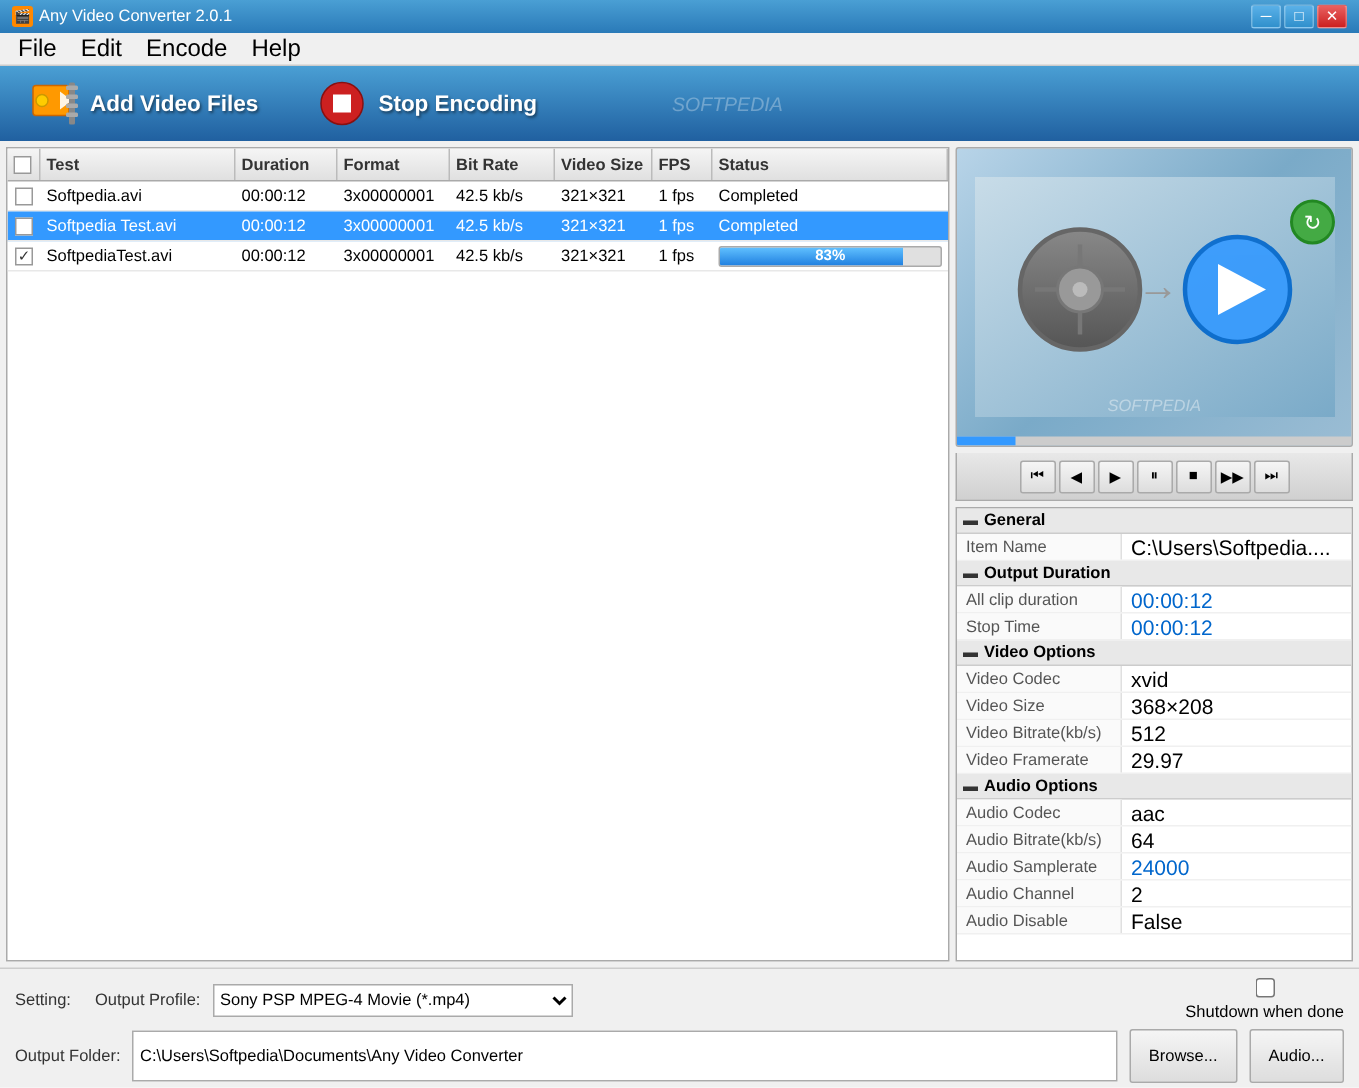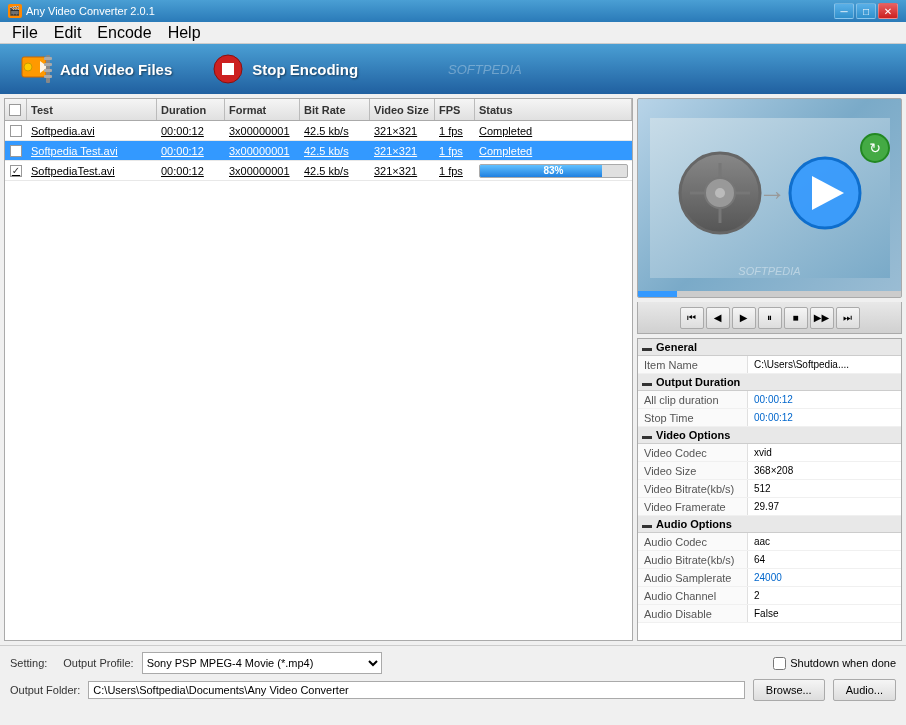--- a/index.html
+++ b/index.html
@@ -29,21 +29,21 @@
     .main-content { display: flex; height: calc(725px - 22px - 22px - 50px - 80px); }
 
     
     .file-list-area { flex: 1; background: white; border: 1px solid #aaa; margin: 4px; overflow: hidden; display: flex; flex-direction: column; }
     .file-list-header { display: flex; background: linear-gradient(to bottom, #f5f5f5, #e0e0e0); border-bottom: 1px solid #aaa; height: 22px; align-items: center; }
     .file-list-header-cell { padding: 0 4px; border-right: 1px solid #bbb; height: 100%; display: flex; align-items: center; font-size: 11px; font-weight: bold; color: #333; }
     .file-list-body { overflow-y: auto; flex: 1; }
     .file-row { display: flex; align-items: center; height: 20px; border-bottom: 1px solid #e8e8e8; }
     .file-row.selected { background: #3399ff; color: white; }
     .file-row.in-progress { background: white; }
-    .file-cell { padding: 0 4px; height: 100%; display: flex; align-items: center; font-size: 11px; overflow: hidden; white-space: nowrap; text-decoration: underline; }
+    .file-cell { padding: 0 4px; height: 100%; display: flex; align-items: center; font-size: 11px; overflow: hidden; white-space: nowrap; }
     .checkbox-cell { width: 22px; justify-content: center; }
     .cb { width: 12px; height: 12px; border: 1px solid #999; background: white; display: flex; align-items: center; justify-content: center; }
     .cb.checked::after { content: '✓'; font-size: 10px; color: #333; }
 
     
     .progress-bar-container { width: 100%; height: 14px; background: #e0e0e0; border: 1px solid #aaa; border-radius: 2px; overflow: hidden; position: relative; }
     .progress-bar-fill { height: 100%; background: linear-gradient(to bottom, #60c0ff, #2080e0); }
     .progress-text { position: absolute; top: 0; left: 0; right: 0; bottom: 0; display: flex; align-items: center; justify-content: center; font-size: 10px; color: white; font-weight: bold; }
 
     
@@ -54,30 +54,30 @@
     .preview-progress-fill { height: 100%; width: 15%; background: #3399ff; }
     .preview-controls { height: 32px; background: linear-gradient(to bottom, #e8e8e8, #d0d0d0); border: 1px solid #aaa; border-top: none; display: flex; align-items: center; justify-content: center; gap: 2px; }
     .ctrl-btn { width: 24px; height: 22px; display: flex; align-items: center; justify-content: center; background: linear-gradient(to bottom, #f5f5f5, #ddd); border: 1px solid #aaa; border-radius: 2px; cursor: pointer; font-size: 10px; }
 
     
     .properties-panel { flex: 1; border: 1px solid #aaa; overflow-y: auto; background: white; }
     .prop-section-header { display: flex; align-items: center; background: #e8e8e8; padding: 2px 4px; font-weight: bold; font-size: 11px; border-bottom: 1px solid #ccc; cursor: pointer; }
     .prop-section-toggle { margin-right: 4px; color: #333; font-size: 10px; }
     .prop-row { display: flex; height: 18px; border-bottom: 1px solid #f0f0f0; }
     .prop-label { width: 110px; padding: 0 6px; font-size: 11px; display: flex; align-items: center; color: #555; border-right: 1px solid #e0e0e0; background: #fafafa; }
-    .prop-value { flex: 1; padding: 0 6px; font-size: 10px; display: flex; align-items: center; }
+    .prop-value { flex: 1; padding: 0 6px; font-size: 14px; display: flex; align-items: center; }
     .prop-value.blue { color: #0066cc; }
 
     
     .bottom-bar { height: 80px; background: #f0f0f0; border-top: 1px solid #ccc; padding: 6px 10px; display: flex; flex-direction: column; gap: 5px; }
     .bottom-row { display: flex; align-items: center; gap: 8px; }
     .bottom-select { height: 22px; font-size: 11px; border: 1px solid #aaa; background: white; width: 240px; }
-    .bottom-input { height: 18px; font-size: 11px; border: 1px solid #aaa; background: white; flex: 1; padding: 0 4px; }
-    .bottom-btn { height: 22px; padding: 0 12px; font-size: 11px; background: linear-gradient(to bottom, #f5f5f5, #ddd); border: 1px solid #aaa; cursor: pointer; border-radius: 2px; }
-    .shutdown-cb { display: flex; align-items: center; gap: 4px; font-size: 11px; margin-left: auto; }
+    .bottom-input { height: 34px; font-size: 11px; border: 1px solid #aaa; background: white; flex: 1; padding: 0 4px; }
+    .bottom-btn { height: 36px; padding: 0 12px; font-size: 11px; background: linear-gradient(to bottom, #f5f5f5, #ddd); border: 1px solid #aaa; cursor: pointer; border-radius: 2px; }
+    .shutdown-cb { display: flex; align-items: center; gap: 4px; font-size: 11px; margin-left: auto; flex-direction: column; }
 
     
     ::-webkit-scrollbar { width: 8px; }
     ::-webkit-scrollbar-track { background: #f0f0f0; }
     ::-webkit-scrollbar-thumb { background: #b0b0b0; border-radius: 4px; }
 
     .col-check { width: 22px; }
     .col-name { width: 130px; }
     .col-duration { width: 68px; }
     .col-format { width: 75px; }

